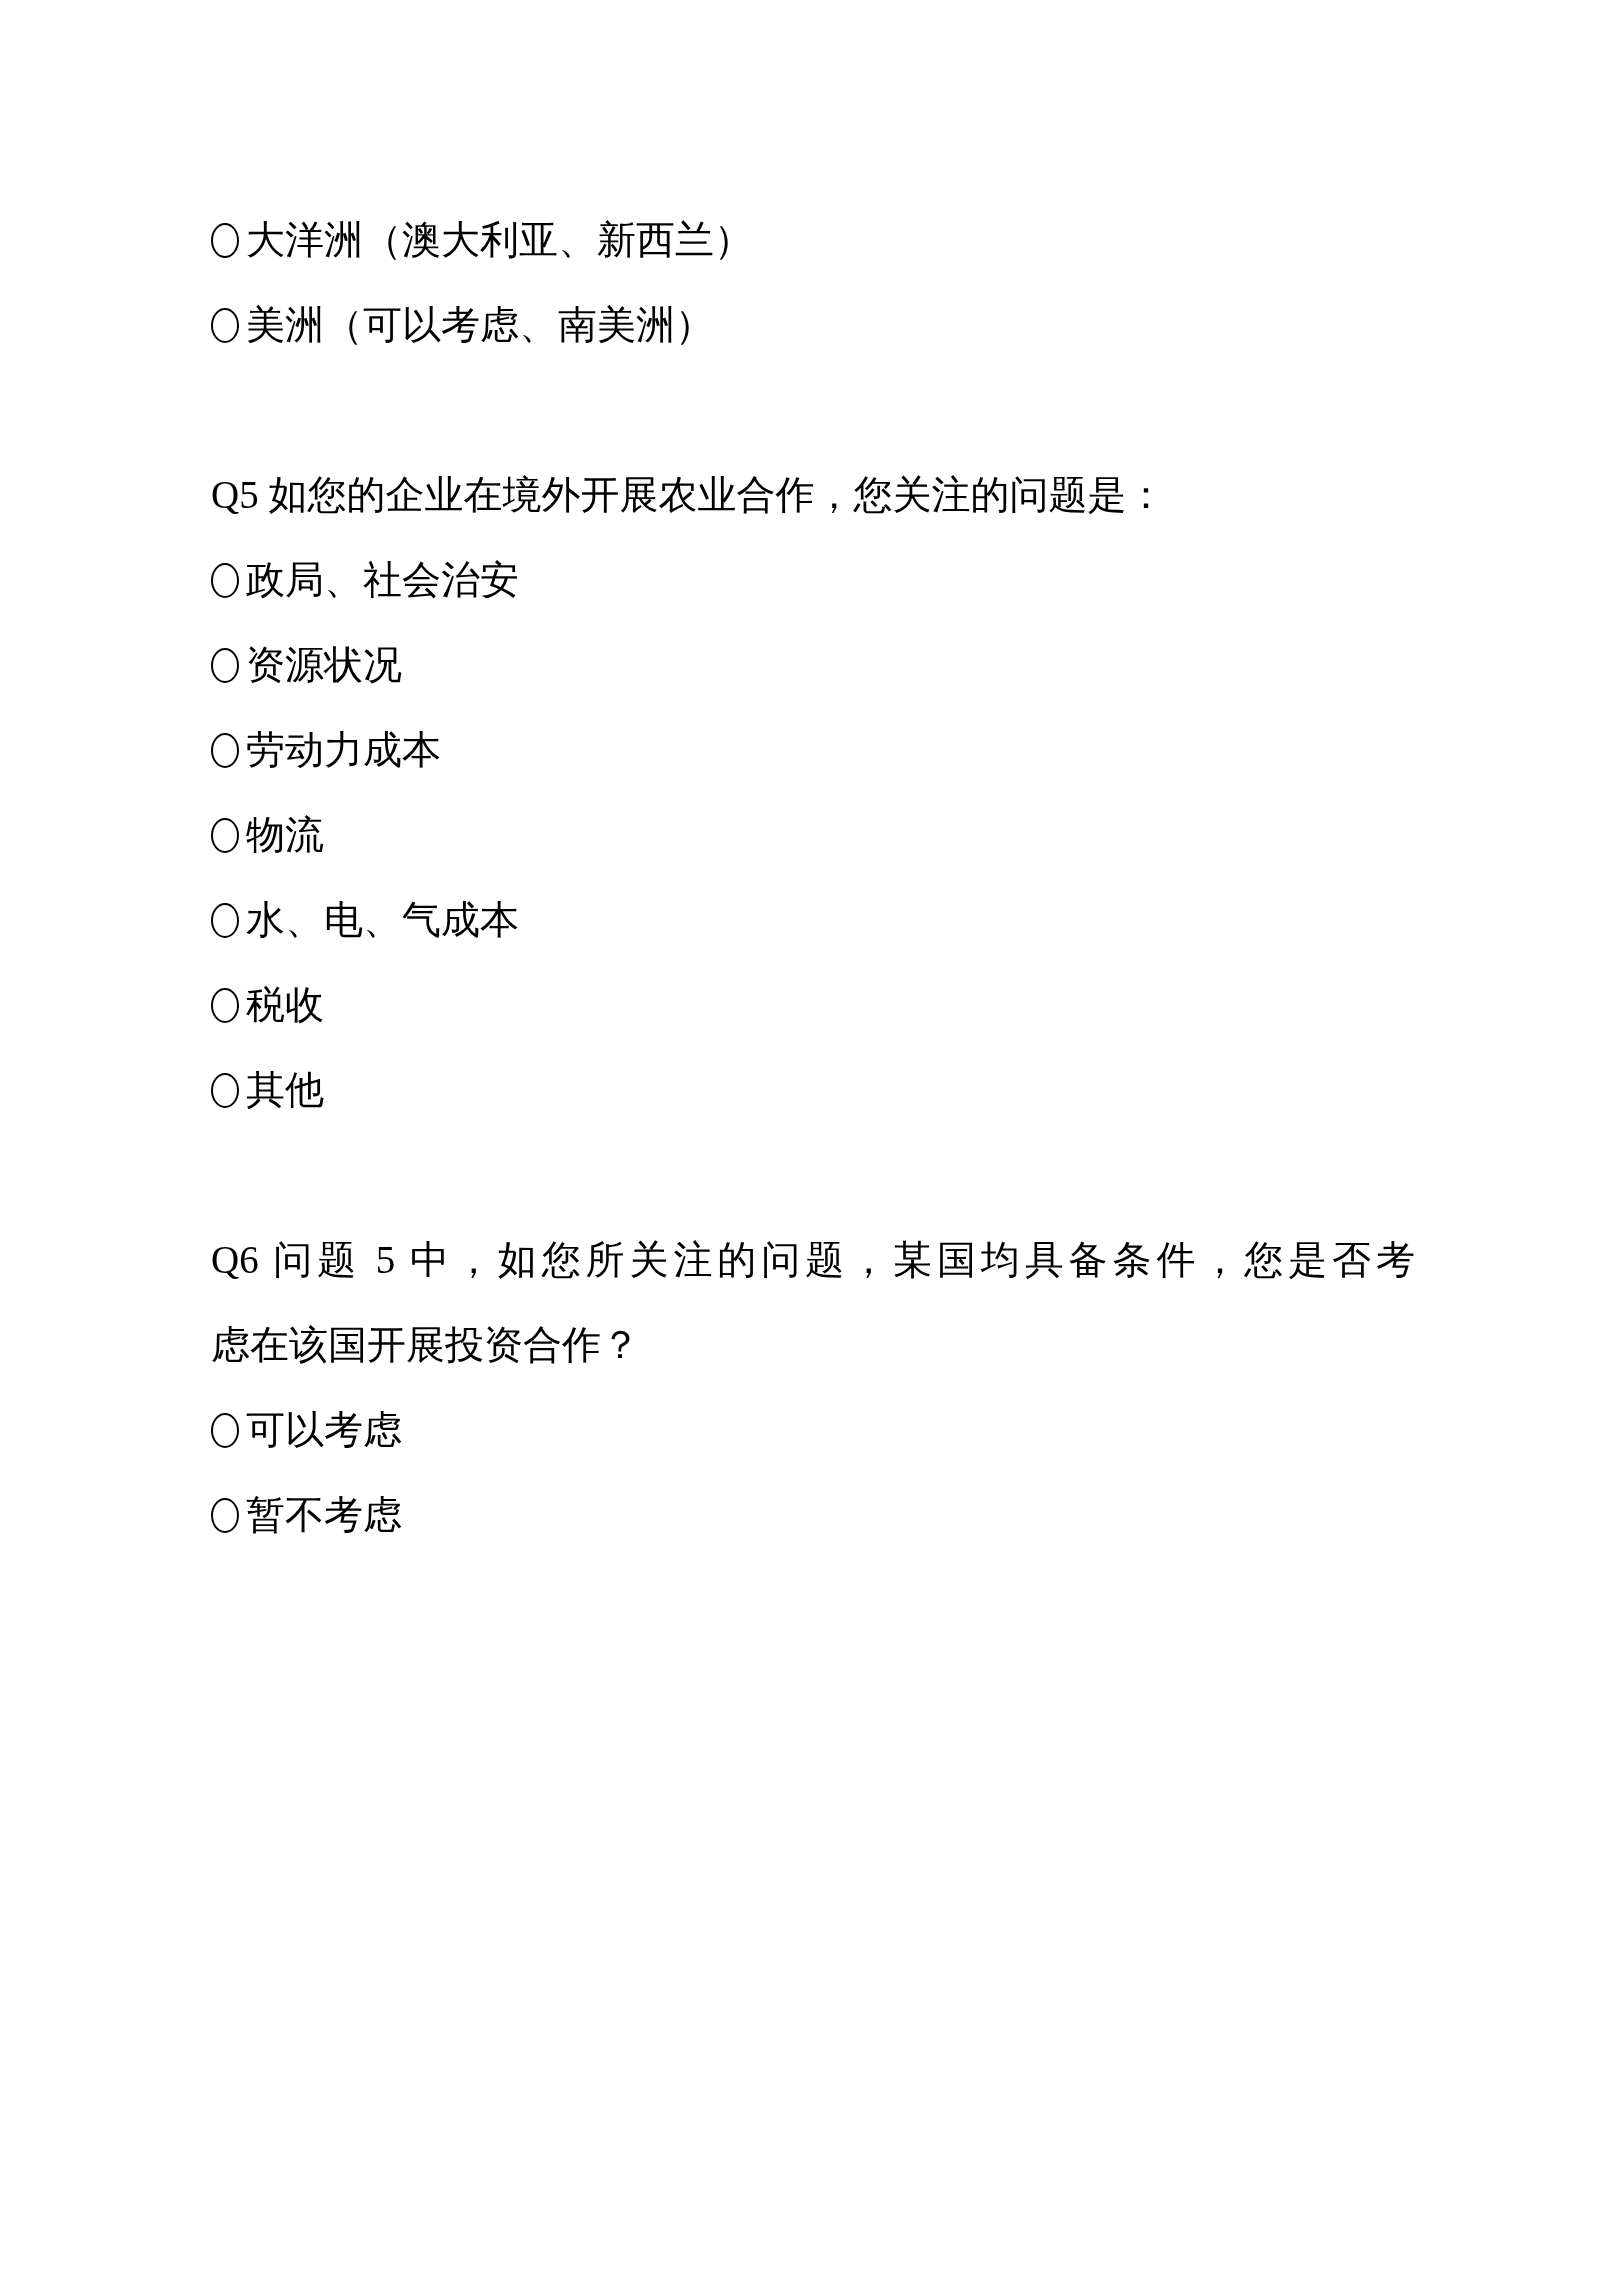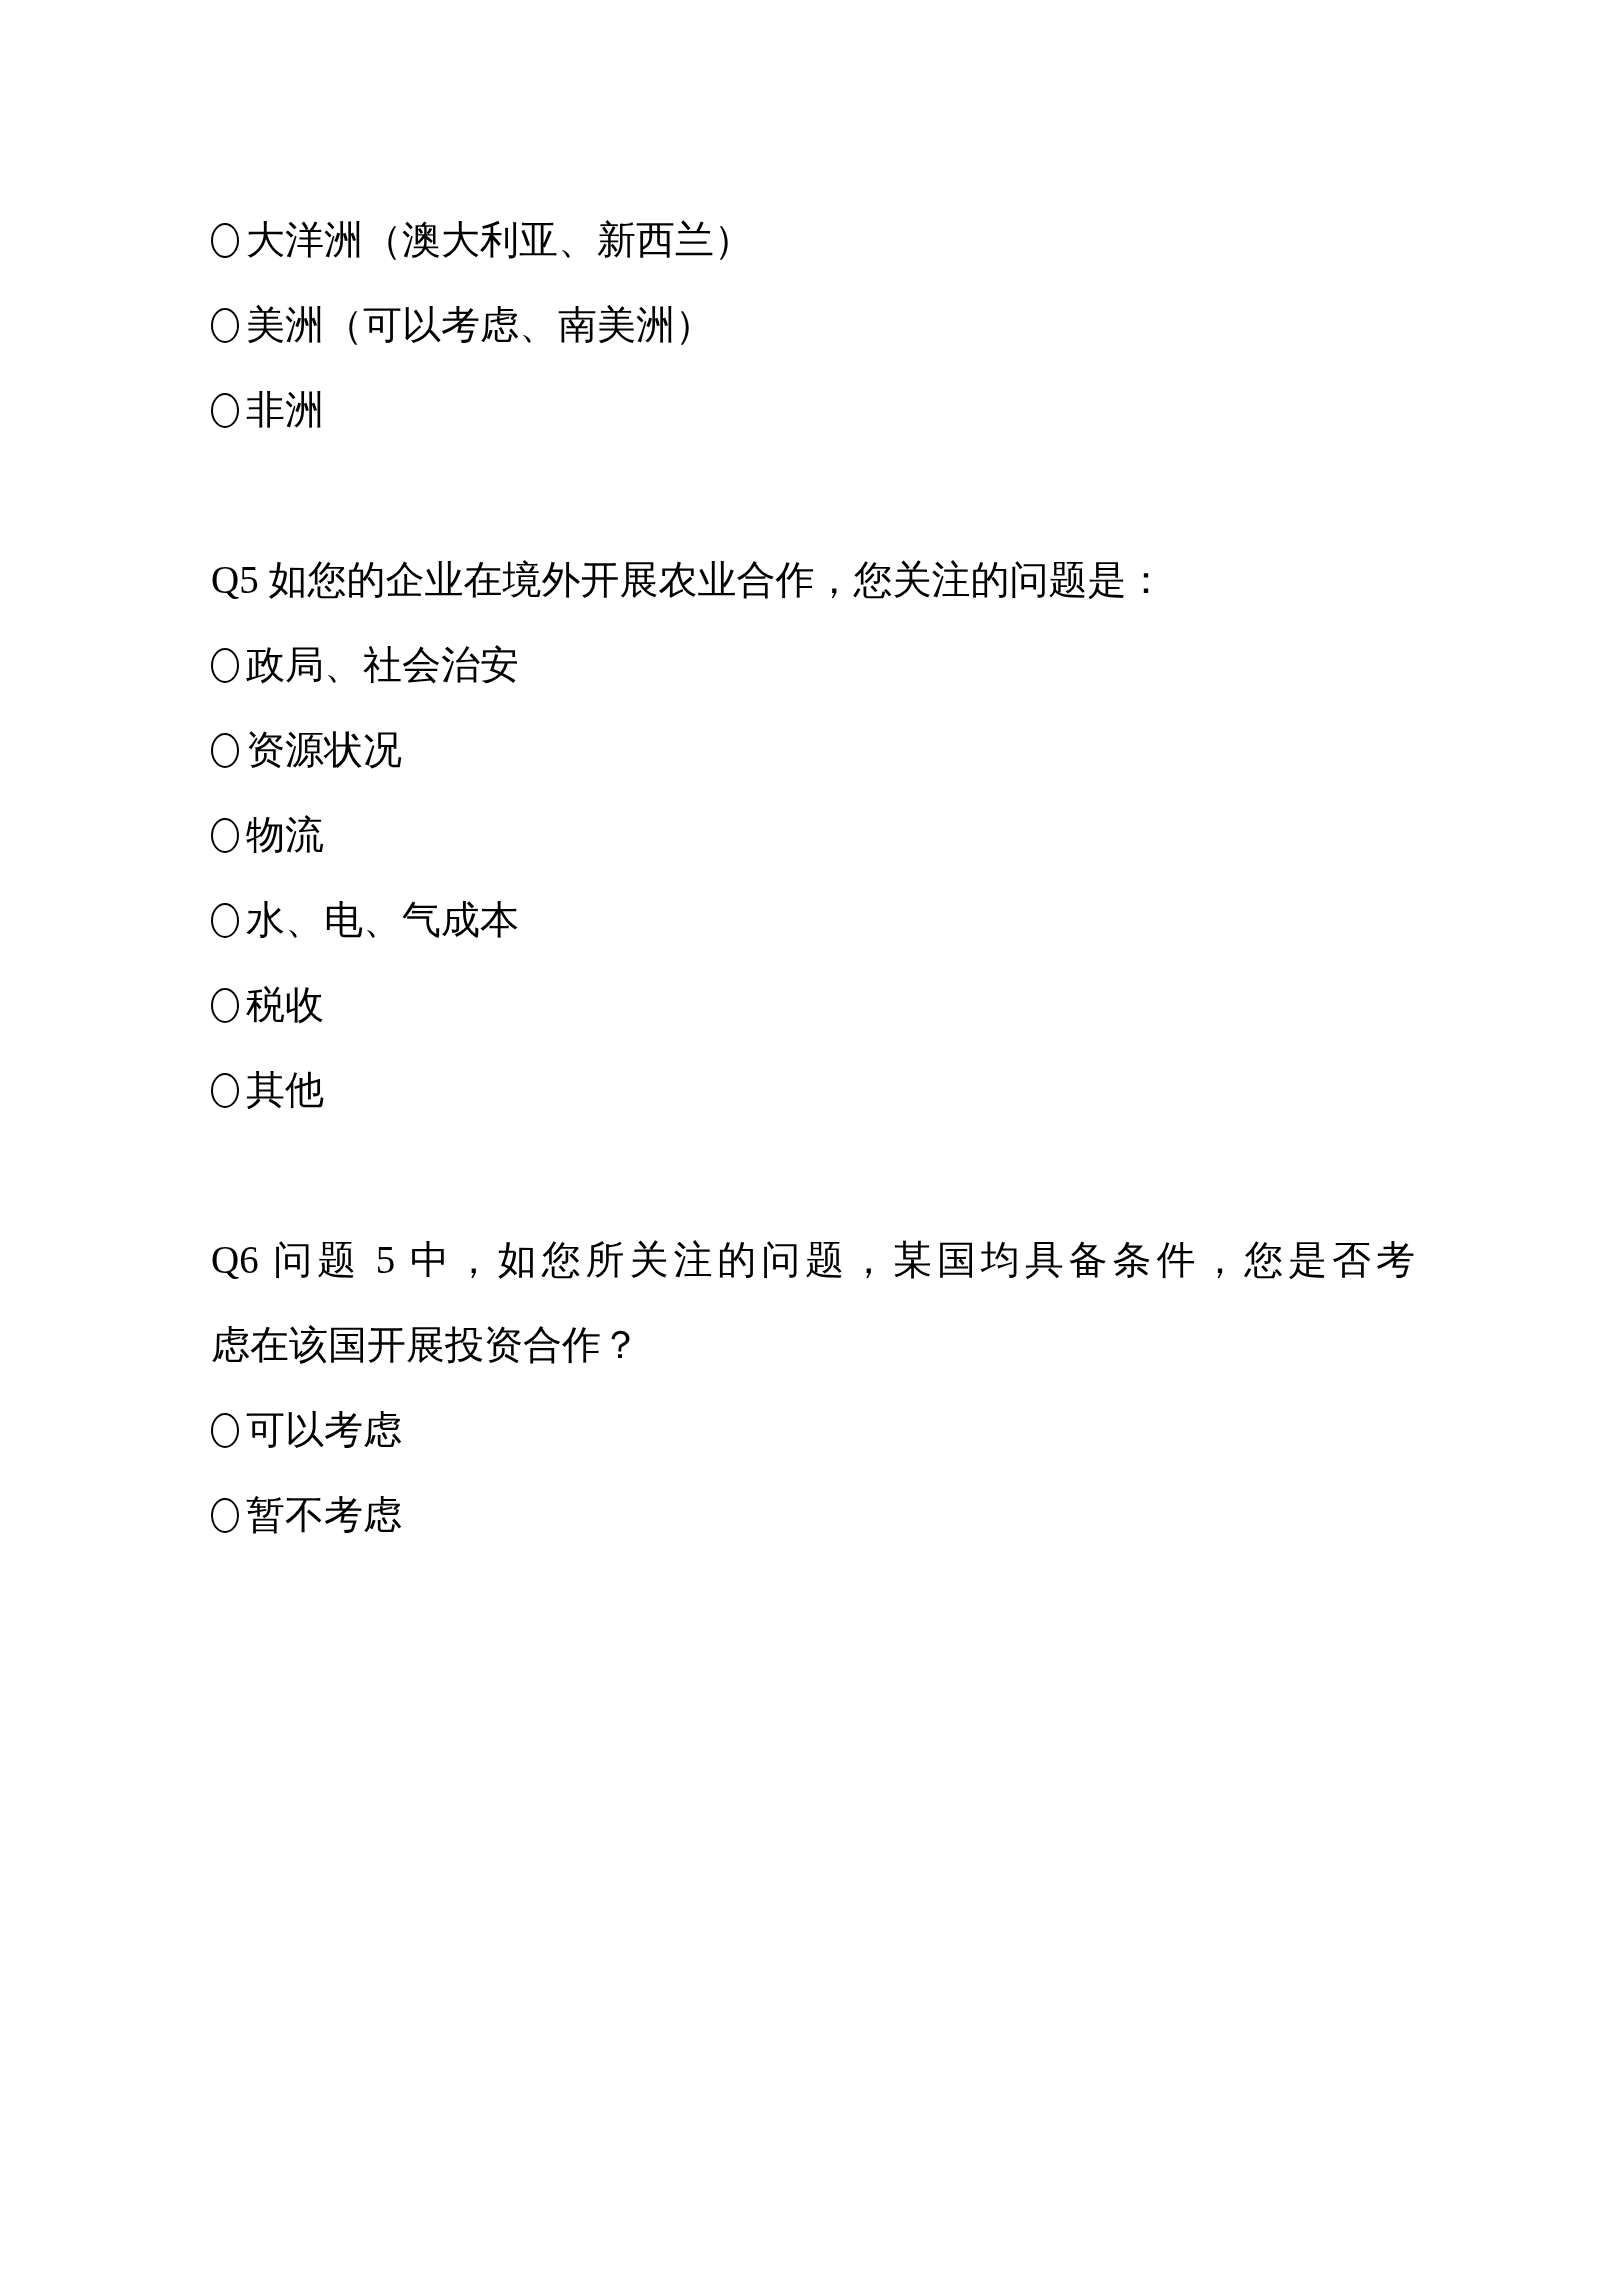--- a/index.html
+++ b/index.html
@@ -48,32 +48,32 @@
 <div class="page">
   <div class="content">
 
     <div class="block">
       <div class="option">
         <span class="radio"></span><span>大洋洲（澳大利亚、新西兰）</span>
       </div>
       <div class="option">
         <span class="radio"></span><span>美洲（可以考虑、南美洲）</span>
       </div>
-      <div class="option">
-        <span class="radio"></span><span>非洲</span>
-      </div>
     </div>
 
     <div class="block">
       <div class="line">Q5 如您的企业在境外开展农业合作，您关注的问题是：</div>
       <div class="option">
         <span class="radio"></span><span>政局、社会治安</span>
       </div>
       <div class="option">
         <span class="radio"></span><span>资源状况</span>
+      </div>
+      <div class="option">
+        <span class="radio"></span><span>劳动力成本</span>
       </div>
       <div class="option">
         <span class="radio"></span><span>物流</span>
       </div>
       <div class="option">
         <span class="radio"></span><span>水、电、气成本</span>
       </div>
       <div class="option">
         <span class="radio"></span><span>税收</span>
       </div>

